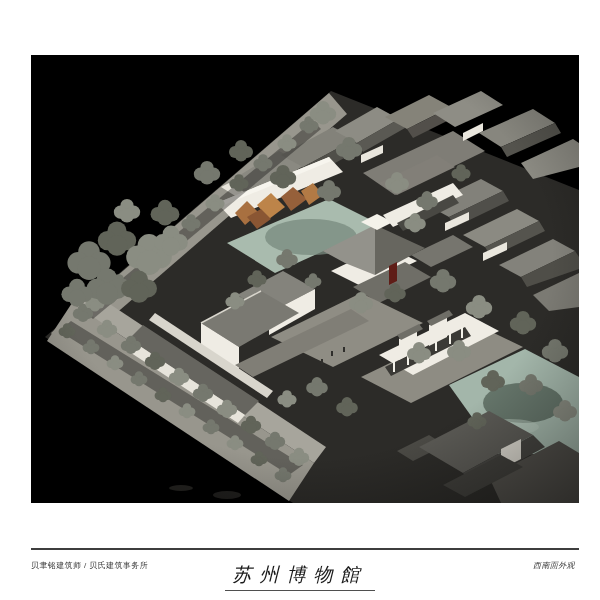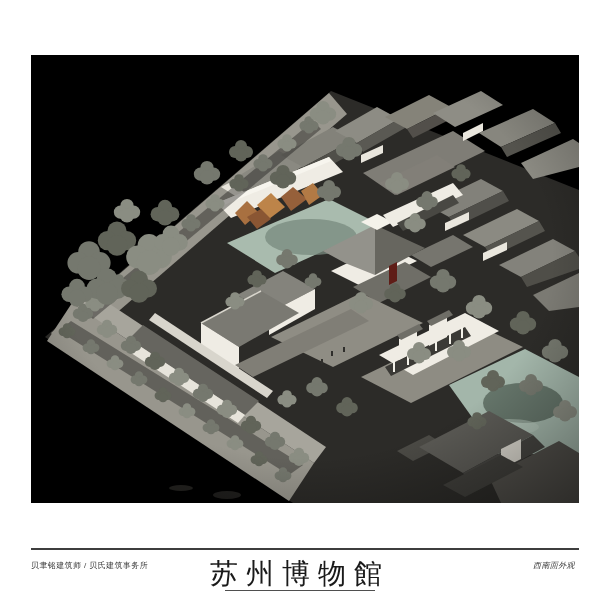--- a/index.html
+++ b/index.html
@@ -18,22 +18,22 @@
     background:var(--rule,#3e3e3e);
   }
   .cap{
     position:absolute;top:560px;font-size:8px;letter-spacing:.4px;
     color:var(--caption-text,#3a3a3a);white-space:nowrap;
   }
   .cap-left{left:31px;}
   .cap-right{right:25px;font-style:italic;}
   .title-wrap{position:absolute;left:0;top:560px;width:600px;text-align:center;}
   .title{
-    font-family:"DejaVu Serif",serif;font-size:28px;line-height:28px;
-    letter-spacing:8px;padding-left:0;color:var(--title-text,#1a1a1a);
+    font-family:"DejaVu Serif",serif;font-size:19px;line-height:28px;
+    letter-spacing:8px;padding-left:0;color:var(--title-text,#1a1a1a);font-style:italic;
   }
   .title-underline{width:150px;height:1px;background:#4f4f4f;margin:2px auto 0;}
   
   .wall{fill:var(--model-wall,#efece4);}
   .street{fill:var(--model-street,#98968d);}
   .pond{fill:var(--pond,#a9bbae);}
   .canal{fill:var(--canal,#a3b6aa);}
   .rock1{fill:#a87040}.rock2{fill:#bd8449}.rock3{fill:#96603a}.rock4{fill:#b27a45}.rock5{fill:#8a5633}
   .door{fill:var(--red-door,#5f1d17);}
   .t-a{fill:#75786e}.t-b{fill:#8a8d82}.t-c{fill:#616459}

